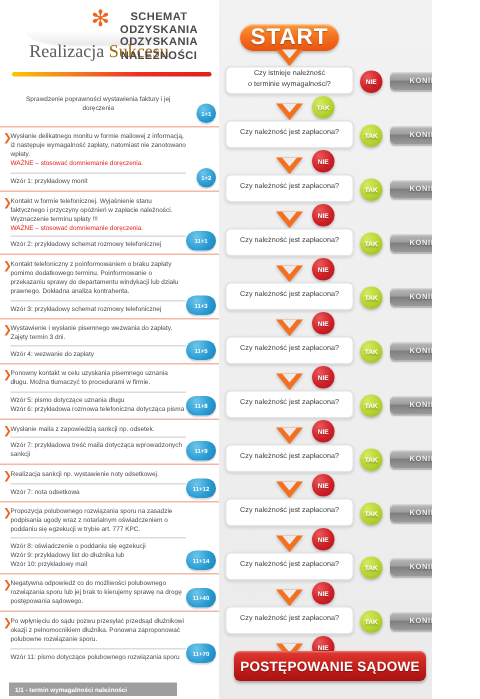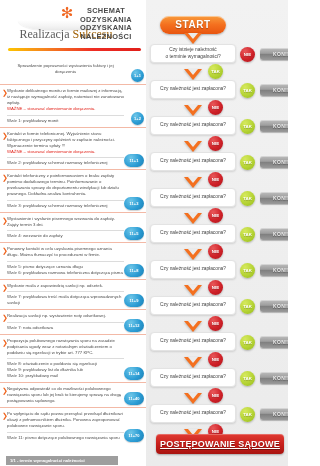--- a/index.html
+++ b/index.html
@@ -160,21 +160,21 @@
   }
 
   .start-btn {
     position: absolute;
     left: 14px; top: 16px;
     width: 66px; height: 18px;
     border-radius: 9px;
     background: linear-gradient(180deg,#f89b3c 0%, #f4701f 48%, #e8550f 100%);
     box-shadow: 0 1px 2px rgba(0,0,0,.28), inset 0 1px 0 rgba(255,255,255,.45);
     color: #ffffff;
-    font-size: 10px;
+    font-size: 15px;
     font-weight: bold;
     line-height: 18px;
     text-align: center;
     letter-spacing: .6px;
     text-shadow: 0 1px 1px rgba(0,0,0,.3);
   }
 
   .chev {
     position: absolute;
     width: 0; height: 0;
@@ -253,21 +253,20 @@
     border-radius: 4px;
     background: linear-gradient(180deg,#e03a32 0%, #c8201c 50%, #a8130f 100%);
     box-shadow: 0 1px 2px rgba(0,0,0,.3), inset 0 1px 0 rgba(255,255,255,.25);
     color: #ffffff;
     font-size: 9px;
     font-weight: bold;
     line-height: 20px;
     text-align: center;
     letter-spacing: .2px;
     text-shadow: 0 1px 1px rgba(0,0,0,.35);
-    text-decoration: underline;
   }
 </style>
 </head>
 <body>
 
 <div class="header">
   <div class="logo-wrap">
     <div class="logo-mark">✻</div>
     <div class="logo-swoosh"></div>
     <div class="logo-text">

